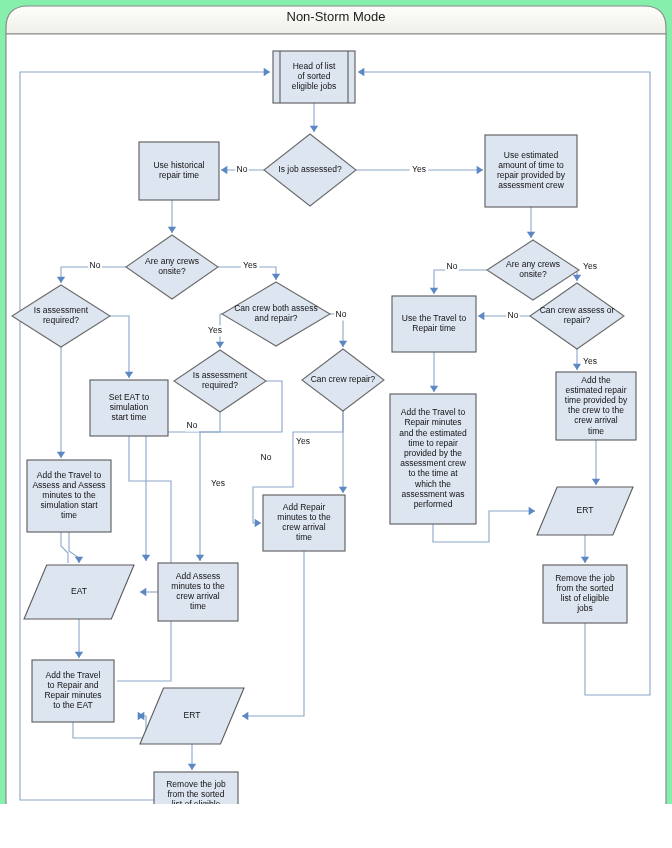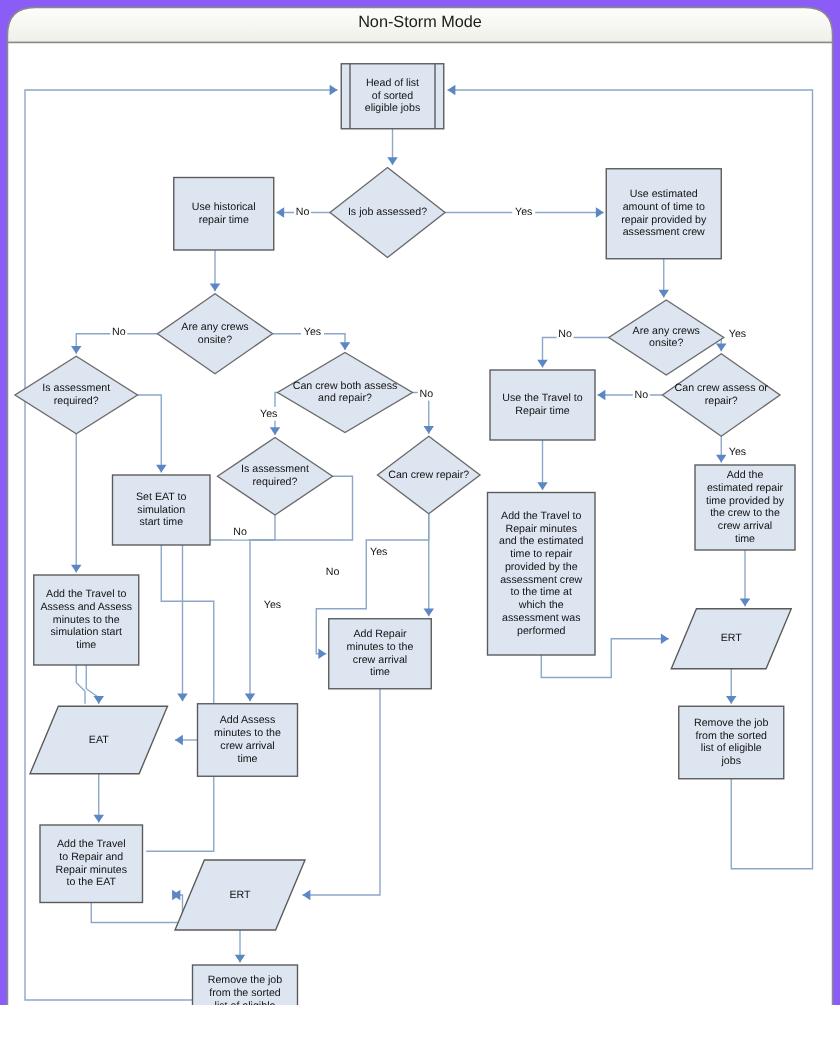--- a/index.html
+++ b/index.html
@@ -1,17 +1,17 @@
 <!DOCTYPE html>
 <html><head>
 <meta charset="utf-8">
 <style>
   html,body{margin:0;padding:0;background:#ffffff;}
   body{font-family:"Liberation Sans",sans-serif;}
-  #frame{position:relative;width:672px;height:804px;overflow:hidden;background:#8b5cf6;text-align:center;}
+  #frame{position:relative;width:672px;height:804px;overflow:hidden;background:#86efac;text-align:center;}
   svg{display:block;}
   .node-text{font-family:"Liberation Sans",sans-serif;font-size:8.5px;fill:#111111;text-anchor:middle;dominant-baseline:middle;}
   .edge-label{font-family:"Liberation Sans",sans-serif;font-size:8.5px;fill:#111111;text-anchor:middle;dominant-baseline:middle;}
   .title-text{font-family:"Liberation Sans",sans-serif;font-size:13px;fill:#1a1a1a;text-anchor:middle;dominant-baseline:middle;}
 </style>
 </head>
 <body>
 
 <div id="frame">
   <svg id="diagram" width="672" height="848" viewBox="0 0 672 848">

